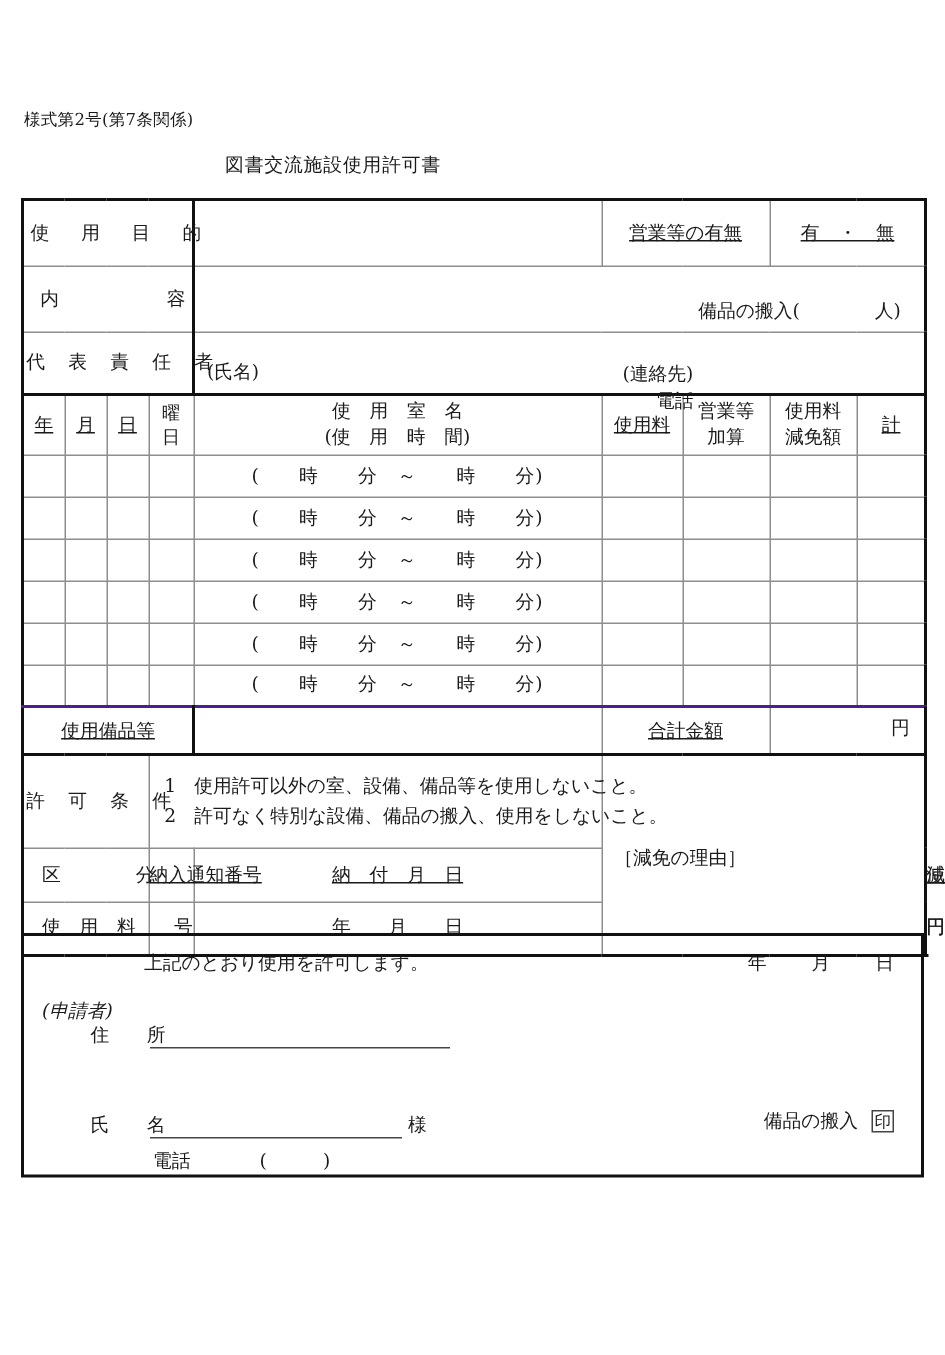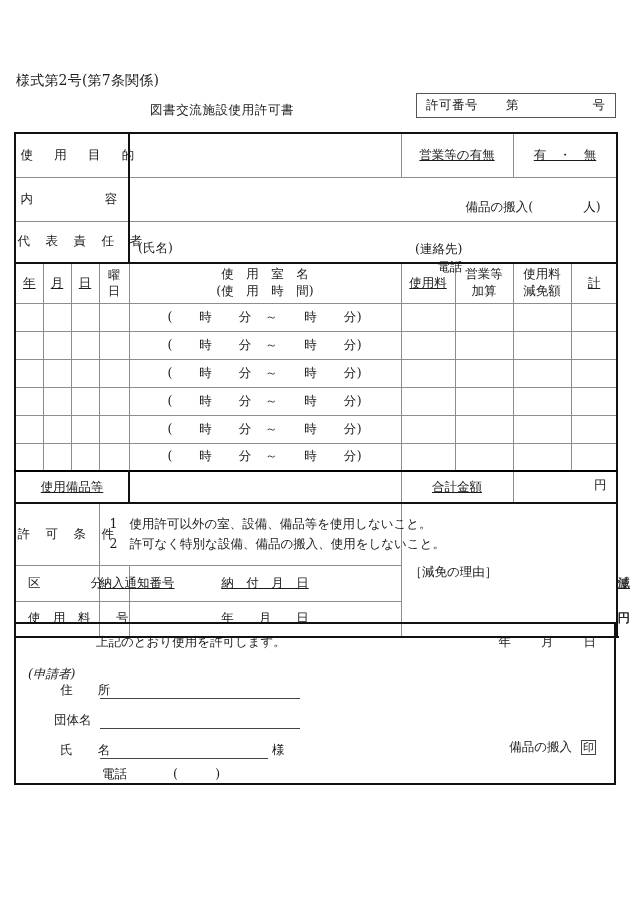--- a/index.html
+++ b/index.html
@@ -24,21 +24,21 @@
     width: 630px;
     height: 903px;
     background: #fff;
   }
 
   
   .form-code {
     position: absolute;
     left: 16px;
     top: 72px;
-    font-size: 14px;
+    font-size: 11px;
     letter-spacing: 0.2px;
     white-space: nowrap;
   }
   .doc-title {
     position: absolute;
     left: 150px;
     top: 102px;
     font-size: 12.5px;
     letter-spacing: 0.6px;
     white-space: nowrap;
@@ -72,24 +72,24 @@
   .main-table td {
     border: 1px solid #8e8e8e;
     padding: 0;
     vertical-align: middle;
     line-height: 1.35;
   }
   
   .main-table { border: 2px solid #111; }
   .main-table td.thick-b { border-bottom: 2px solid #111; }
   .main-table td.thick-r { border-right: 2px solid #111; }
-  .main-table td.thick-t { border-top: 2px solid #000000; }
+  .main-table td.thick-t { border-top: 2px solid #4c1d95; }
 
   .lbl {
-    text-align: left;
+    text-align: right;
     letter-spacing: 0.35em;
     text-indent: 0.35em;
     white-space: nowrap;
     font-family: Liberation Serif, serif;
   }
   .lbl-tight {
     text-align: center;
     letter-spacing: 0.12em;
     text-indent: 0.12em;
     white-space: nowrap;
@@ -270,25 +270,20 @@
   }
 </style>
 </head>
 <body>
 
 <div class="page">
 
   <div class="form-code">様式第2号(第7条関係)</div>
   <div class="doc-title">図書交流施設使用許可書</div>
 
-  <div class="permit-no-box">
-    <span class="pn-label">許可番号</span>
-    <span class="pn-dai">第</span>
-    <span class="pn-go">号</span>
-  </div>
 
   <table class="main-table">
     <colgroup>
       <col style="width:28px">
       <col style="width:28px">
       <col style="width:28px">
       <col style="width:30px">
       <col style="width:272px">
       <col style="width:54px">
       <col style="width:58px">
@@ -475,24 +470,20 @@
       <span>日</span>
     </div>
 
     <div class="applicant-tag">(申請者)</div>
 
     <div class="field-row" style="top:58px">
       <span class="fl">住　所</span>
       <span class="rule r-addr"></span>
     </div>
 
-    <div class="field-row" style="top:88px">
-      <span class="fl nospace">団体名</span>
-      <span class="rule r-group"></span>
-    </div>
 
     <div class="field-row" style="top:118px">
       <span class="fl">氏　名</span>
       <span class="rule r-name"></span>
       <span class="sama">様</span>
     </div>
 
     <div class="tel-row">
       <span>電話</span>
       <span class="paren">(　　　)</span>

